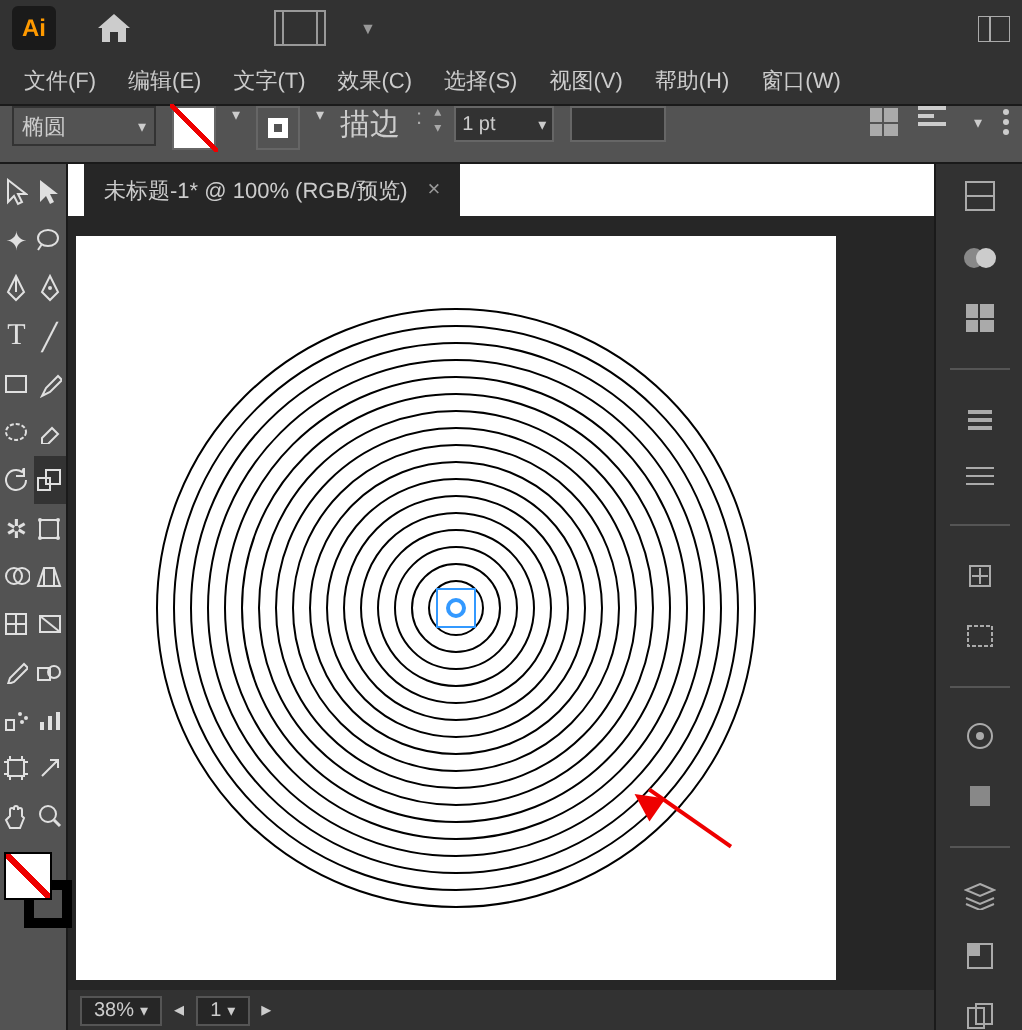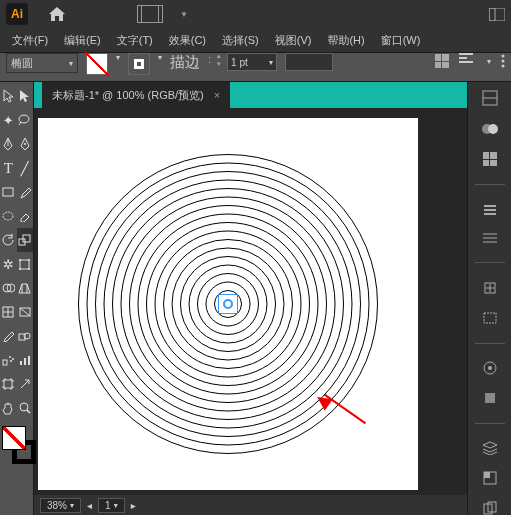--- a/index.html
+++ b/index.html
@@ -33,21 +33,21 @@
 .main{display:flex;height:433px}
 .tool-col{width:34px;background:#535353;display:flex;flex-direction:column;padding-top:2px;border-right:1px solid #1a1a1a}
 .tool-row{display:flex;height:24px}
 .tool{width:17px;height:24px;display:flex;align-items:center;justify-content:center;font-size:13px;color:#e0e0e0;cursor:pointer;position:relative}
 .tool.sel{background:#333}
 .fill-stroke{margin-top:4px;position:relative;width:34px;height:40px}
 .fs-fill{position:absolute;width:24px;height:24px;background:#fff;border:1px solid #000;left:2px;top:2px}
 .fs-fill::after{content:"";position:absolute;inset:0;background:linear-gradient(to top right,transparent 45%,#e00 45%,#e00 55%,transparent 55%)}
 .fs-stroke{position:absolute;width:24px;height:24px;border:5px solid #000;background:#535353;right:-2px;bottom:0}
 .doc-area{flex:1;background:#262626;display:flex;flex-direction:column}
-.tab-bar{height:26px;background:#14b8a6;display:flex;align-items:center;padding-left:8px}
+.tab-bar{height:26px;background:#ffffff;display:flex;align-items:center;padding-left:8px}
 .tab{height:26px;background:#262626;display:flex;align-items:center;padding:0 10px;gap:10px;font-size:11px}
 .tab-close{cursor:pointer;color:#999}
 .canvas-wrap{flex:1;display:flex;align-items:flex-start;justify-content:flex-start;padding:10px 10px 0 4px;position:relative}
 .canvas{width:380px;height:372px;background:#fff;position:relative}
 .circles{position:absolute;left:50%;top:50%;transform:translate(-50%,-50%)}
 .circles div{position:absolute;border:1px solid #000;border-radius:50%;transform:translate(-50%,-50%)}
 .center-mark{position:absolute;left:50%;top:50%;transform:translate(-50%,-50%);width:20px;height:20px;border:1px solid #39f;background:#fff}
 .center-mark::before{content:"";position:absolute;inset:4px;border:2px solid #39f;border-radius:50%}
 .arrow{position:absolute;right:40px;bottom:50px;width:60px;height:40px}
 .arrow-line{position:absolute;width:50px;height:2px;background:#e00;transform:rotate(35deg);right:8px;top:8px}

